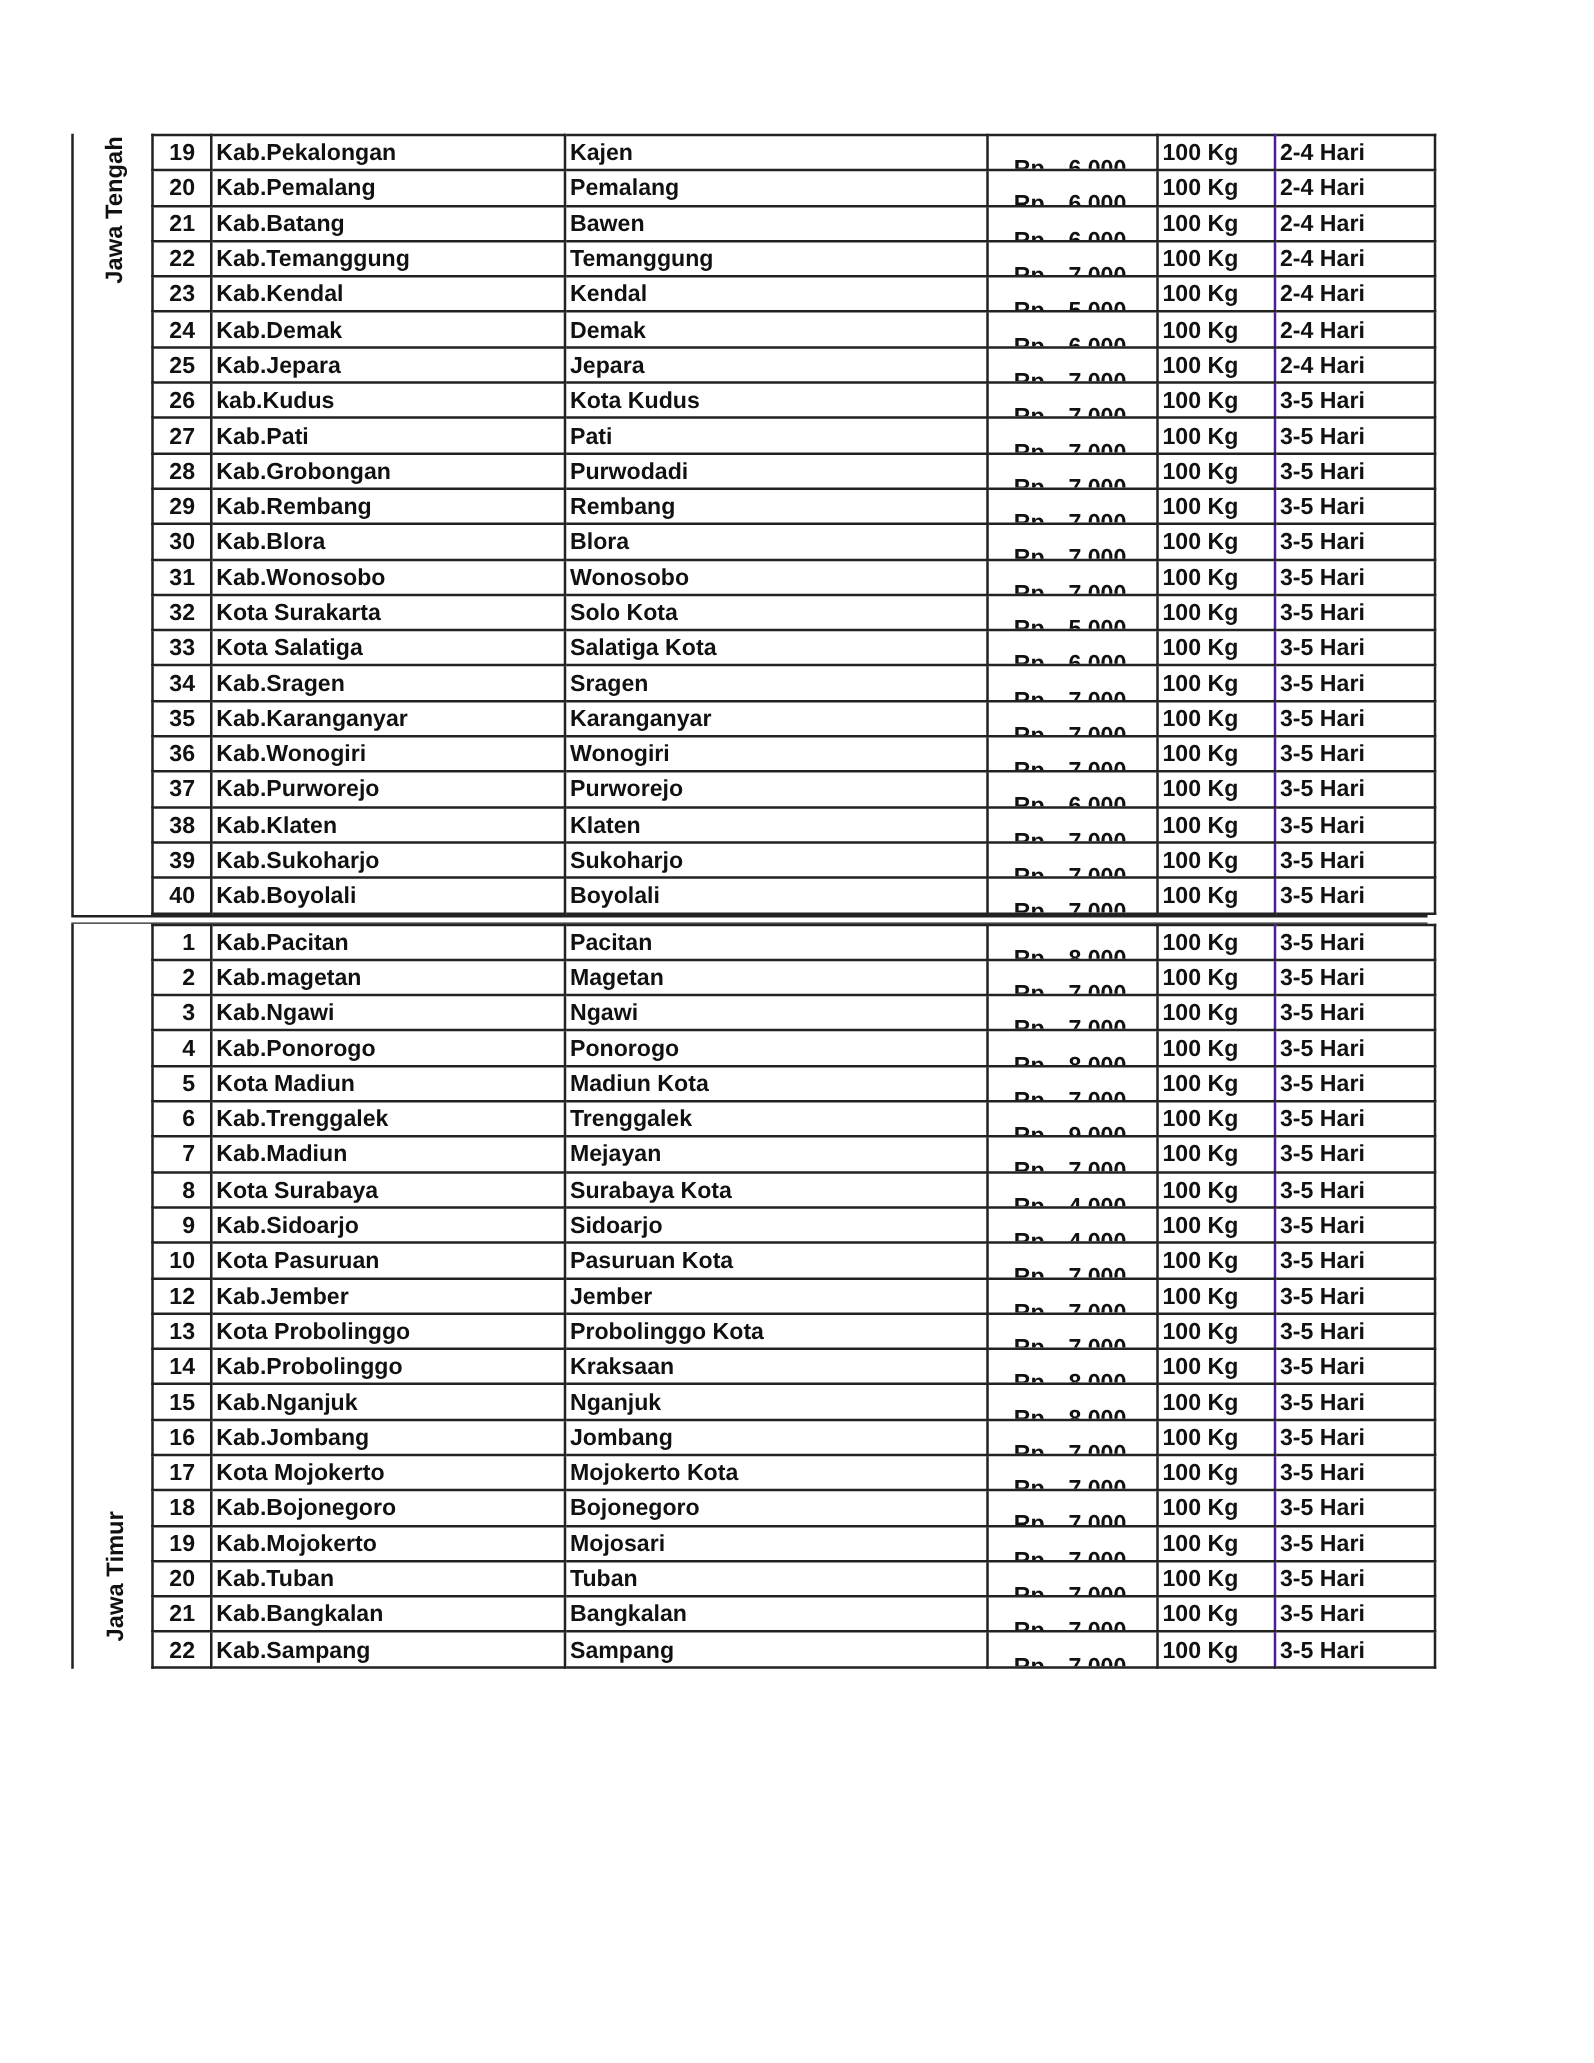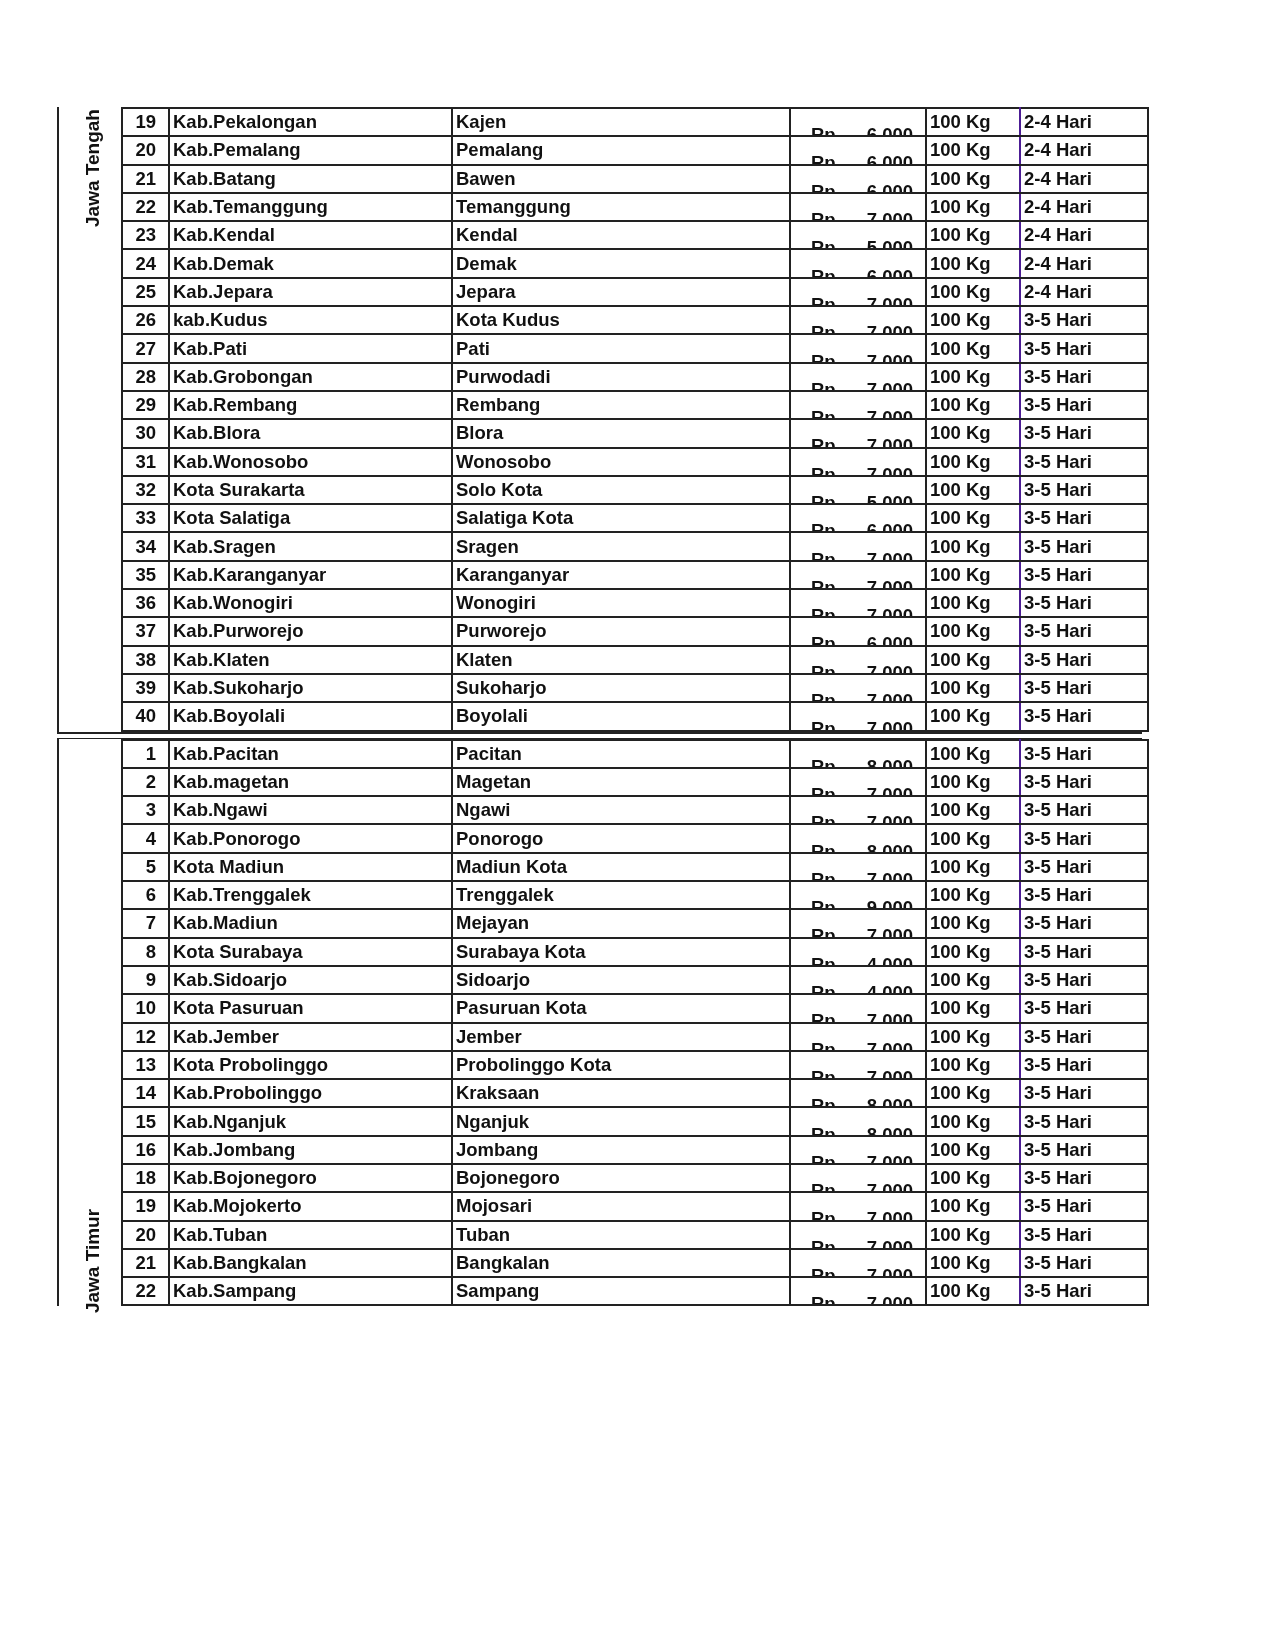--- a/index.html
+++ b/index.html
@@ -11,21 +11,21 @@
   .region-label { position: absolute; left: 50%; top: 0; font-weight: bold; font-size: 19px;
                   transform-origin: center; white-space: nowrap; }
   table { border-collapse: collapse; table-layout: fixed; }
   td { border: 2px solid #222; height: 26.3px; padding: 0 3px; font-size: 18.5px; font-weight: bold;
        white-space: nowrap; overflow: hidden; line-height: 26px; }
   td.no { width: 30px; text-align: right; padding-right: 12px; }
   td.kab { width: 275px; }
   td.city { width: 330px; margin-top: 36px; }
   td.rp { width: 128px; position: relative; }
   td.rp .cur { position: absolute; left: 20px; }
-  td.rp .val { position: absolute; right: 12px; }
+  td.rp .val { position: absolute; right: 24px; }
   td.wt { width: 86px; border-right: 2px solid #4c1d95; }
   td.eta { width: 120px; margin-top: 13px; }
   .divider { height: 4px; border-top: 2px solid #222; border-bottom: 1px solid #222; width: 1085px; margin-left: 0; }
 </style>
 </head>
 <body>
 
 <div class="sheet">
   <div class="group" id="g0">
     <div class="region">
@@ -444,20 +444,31 @@
             <td class="kab">Kab.Jombang</td>
             <td class="city">Jombang</td>
             <td class="rp">
               <span class="cur">Rp</span>
               <span class="val">7.000</span>
             </td>
             <td class="wt">100 Kg</td>
             <td class="eta">3-5 Hari</td>
           </tr>
           <tr>
+            <td class="no">17</td>
+            <td class="kab">Kota Mojokerto</td>
+            <td class="city">Mojokerto Kota</td>
+            <td class="rp">
+              <span class="cur">Rp</span>
+              <span class="val">7.000</span>
+            </td>
+            <td class="wt">100 Kg</td>
+            <td class="eta">3-5 Hari</td>
+          </tr>
+          <tr>
             <td class="no">18</td>
             <td class="kab">Kab.Bojonegoro</td>
             <td class="city">Bojonegoro</td>
             <td class="rp">
               <span class="cur">Rp</span>
               <span class="val">7.000</span>
             </td>
             <td class="wt">100 Kg</td>
             <td class="eta">3-5 Hari</td>
           </tr>

